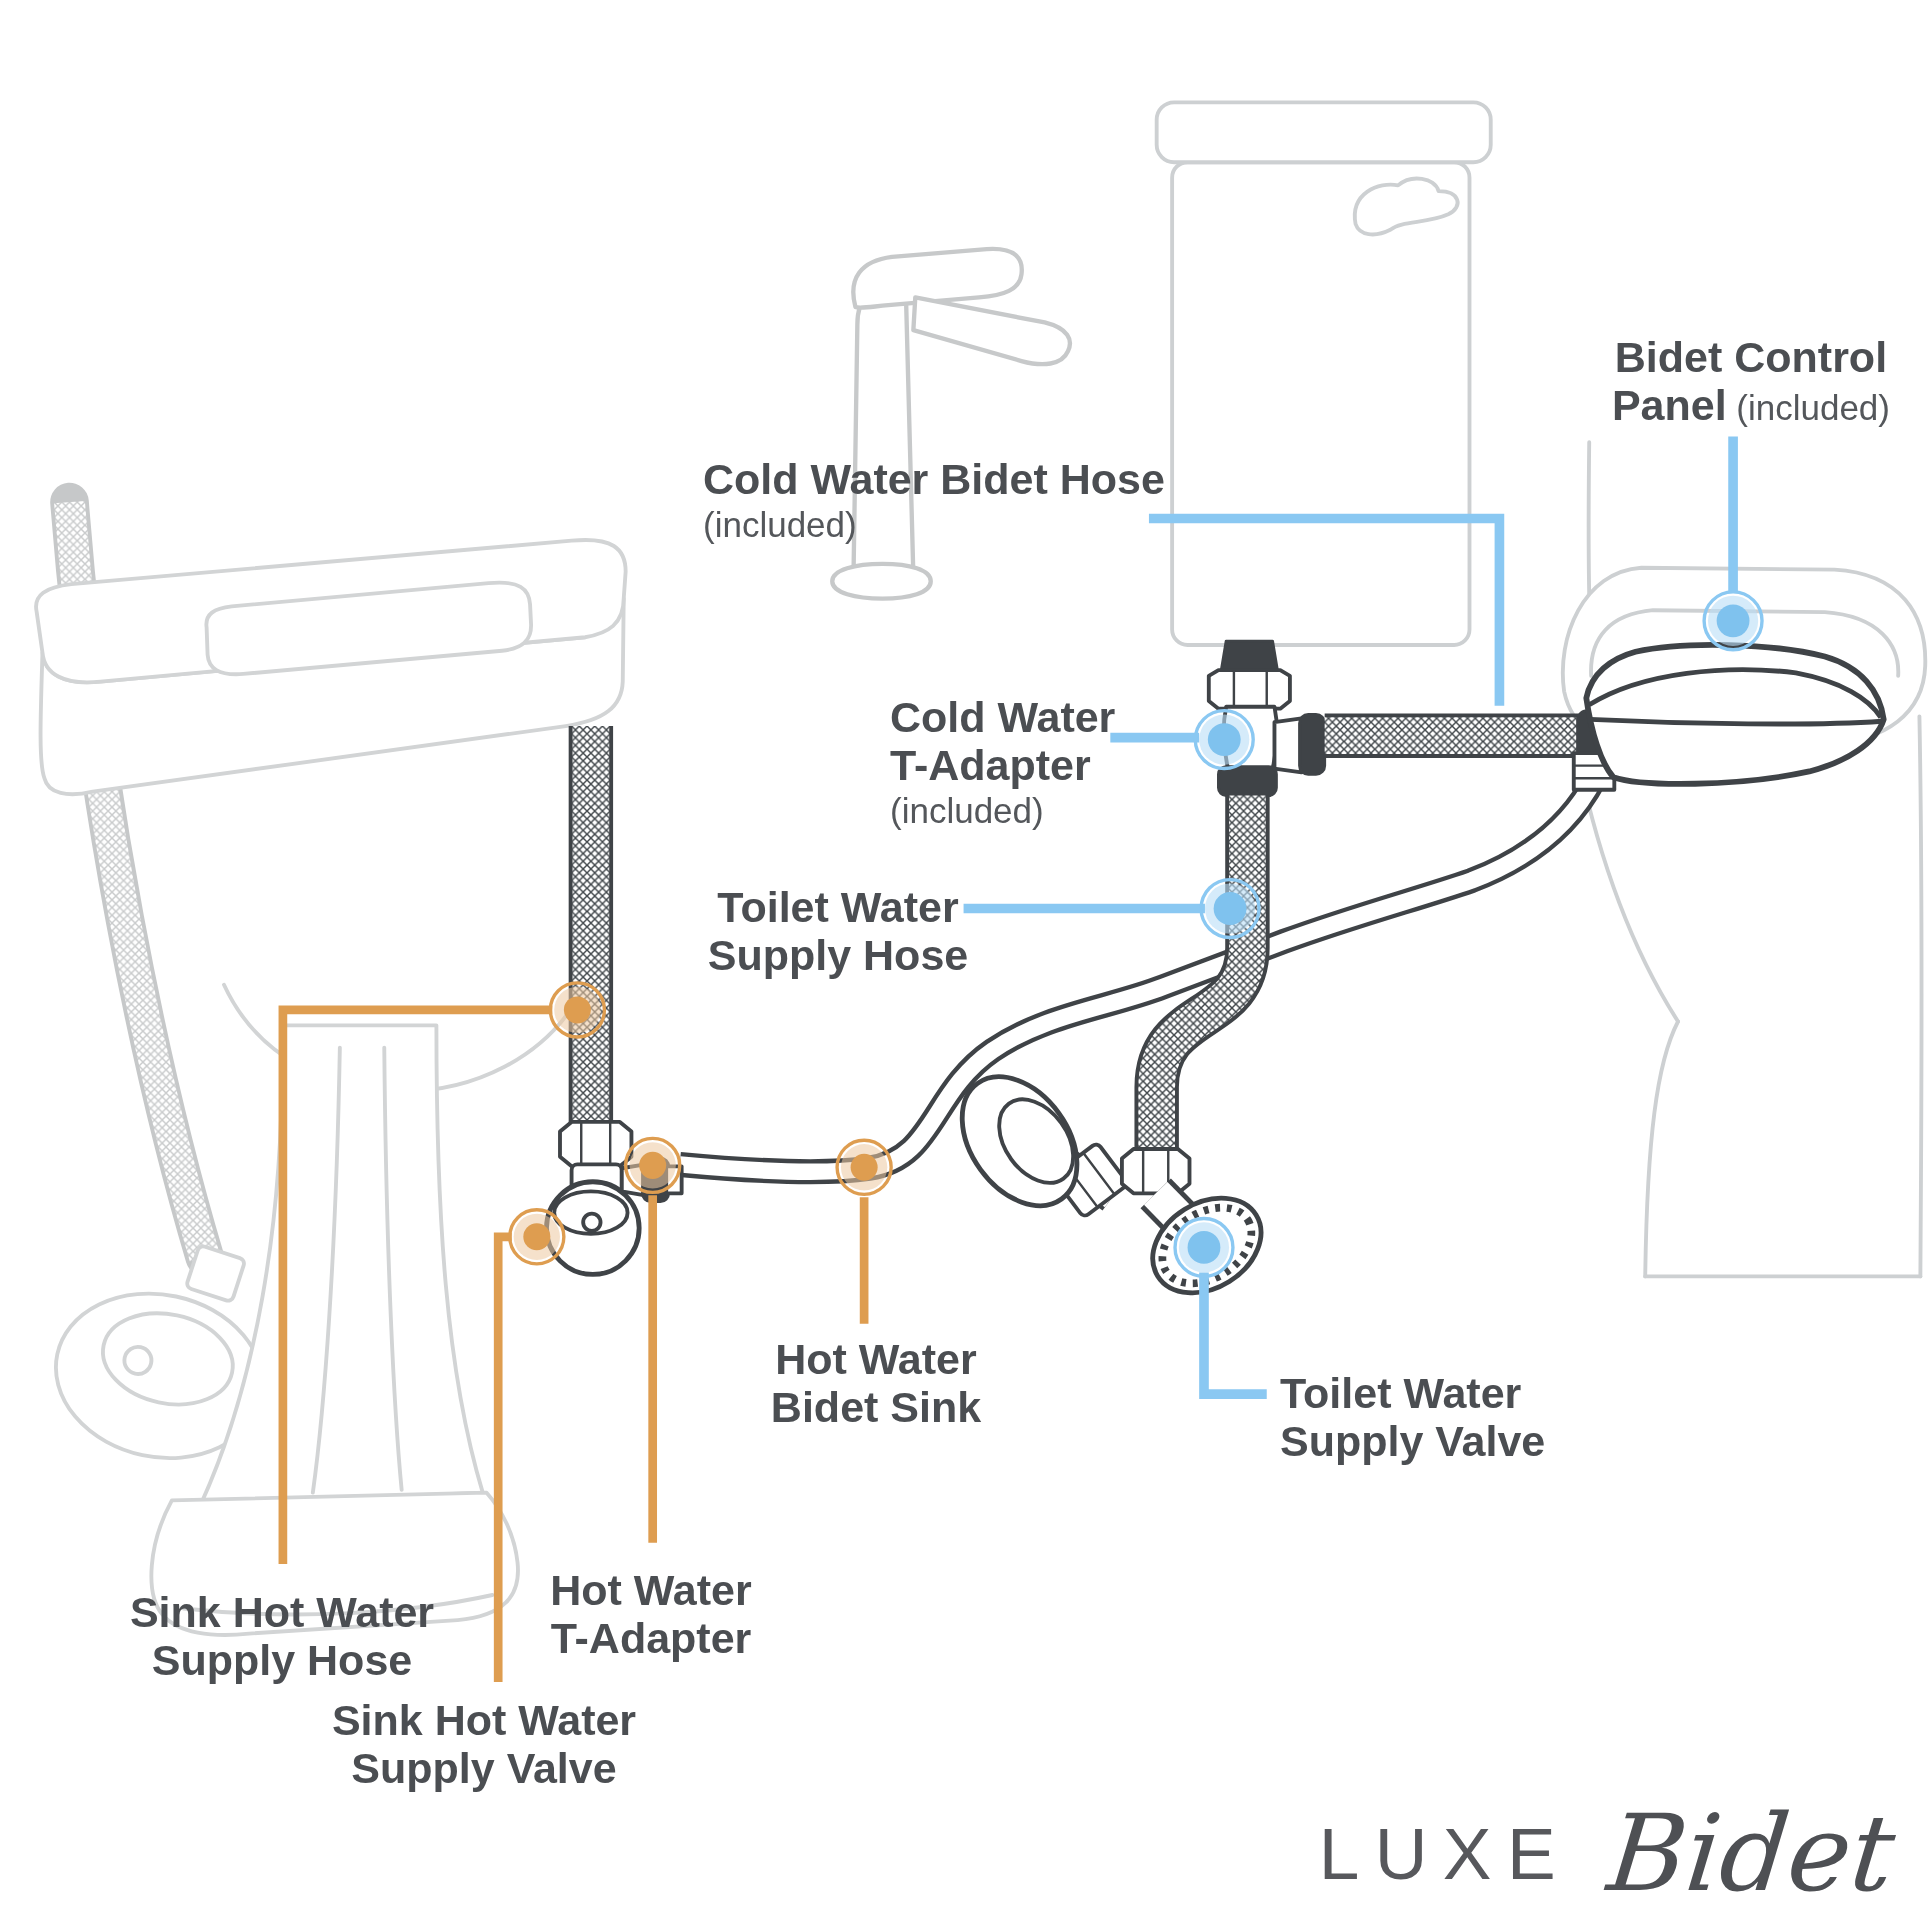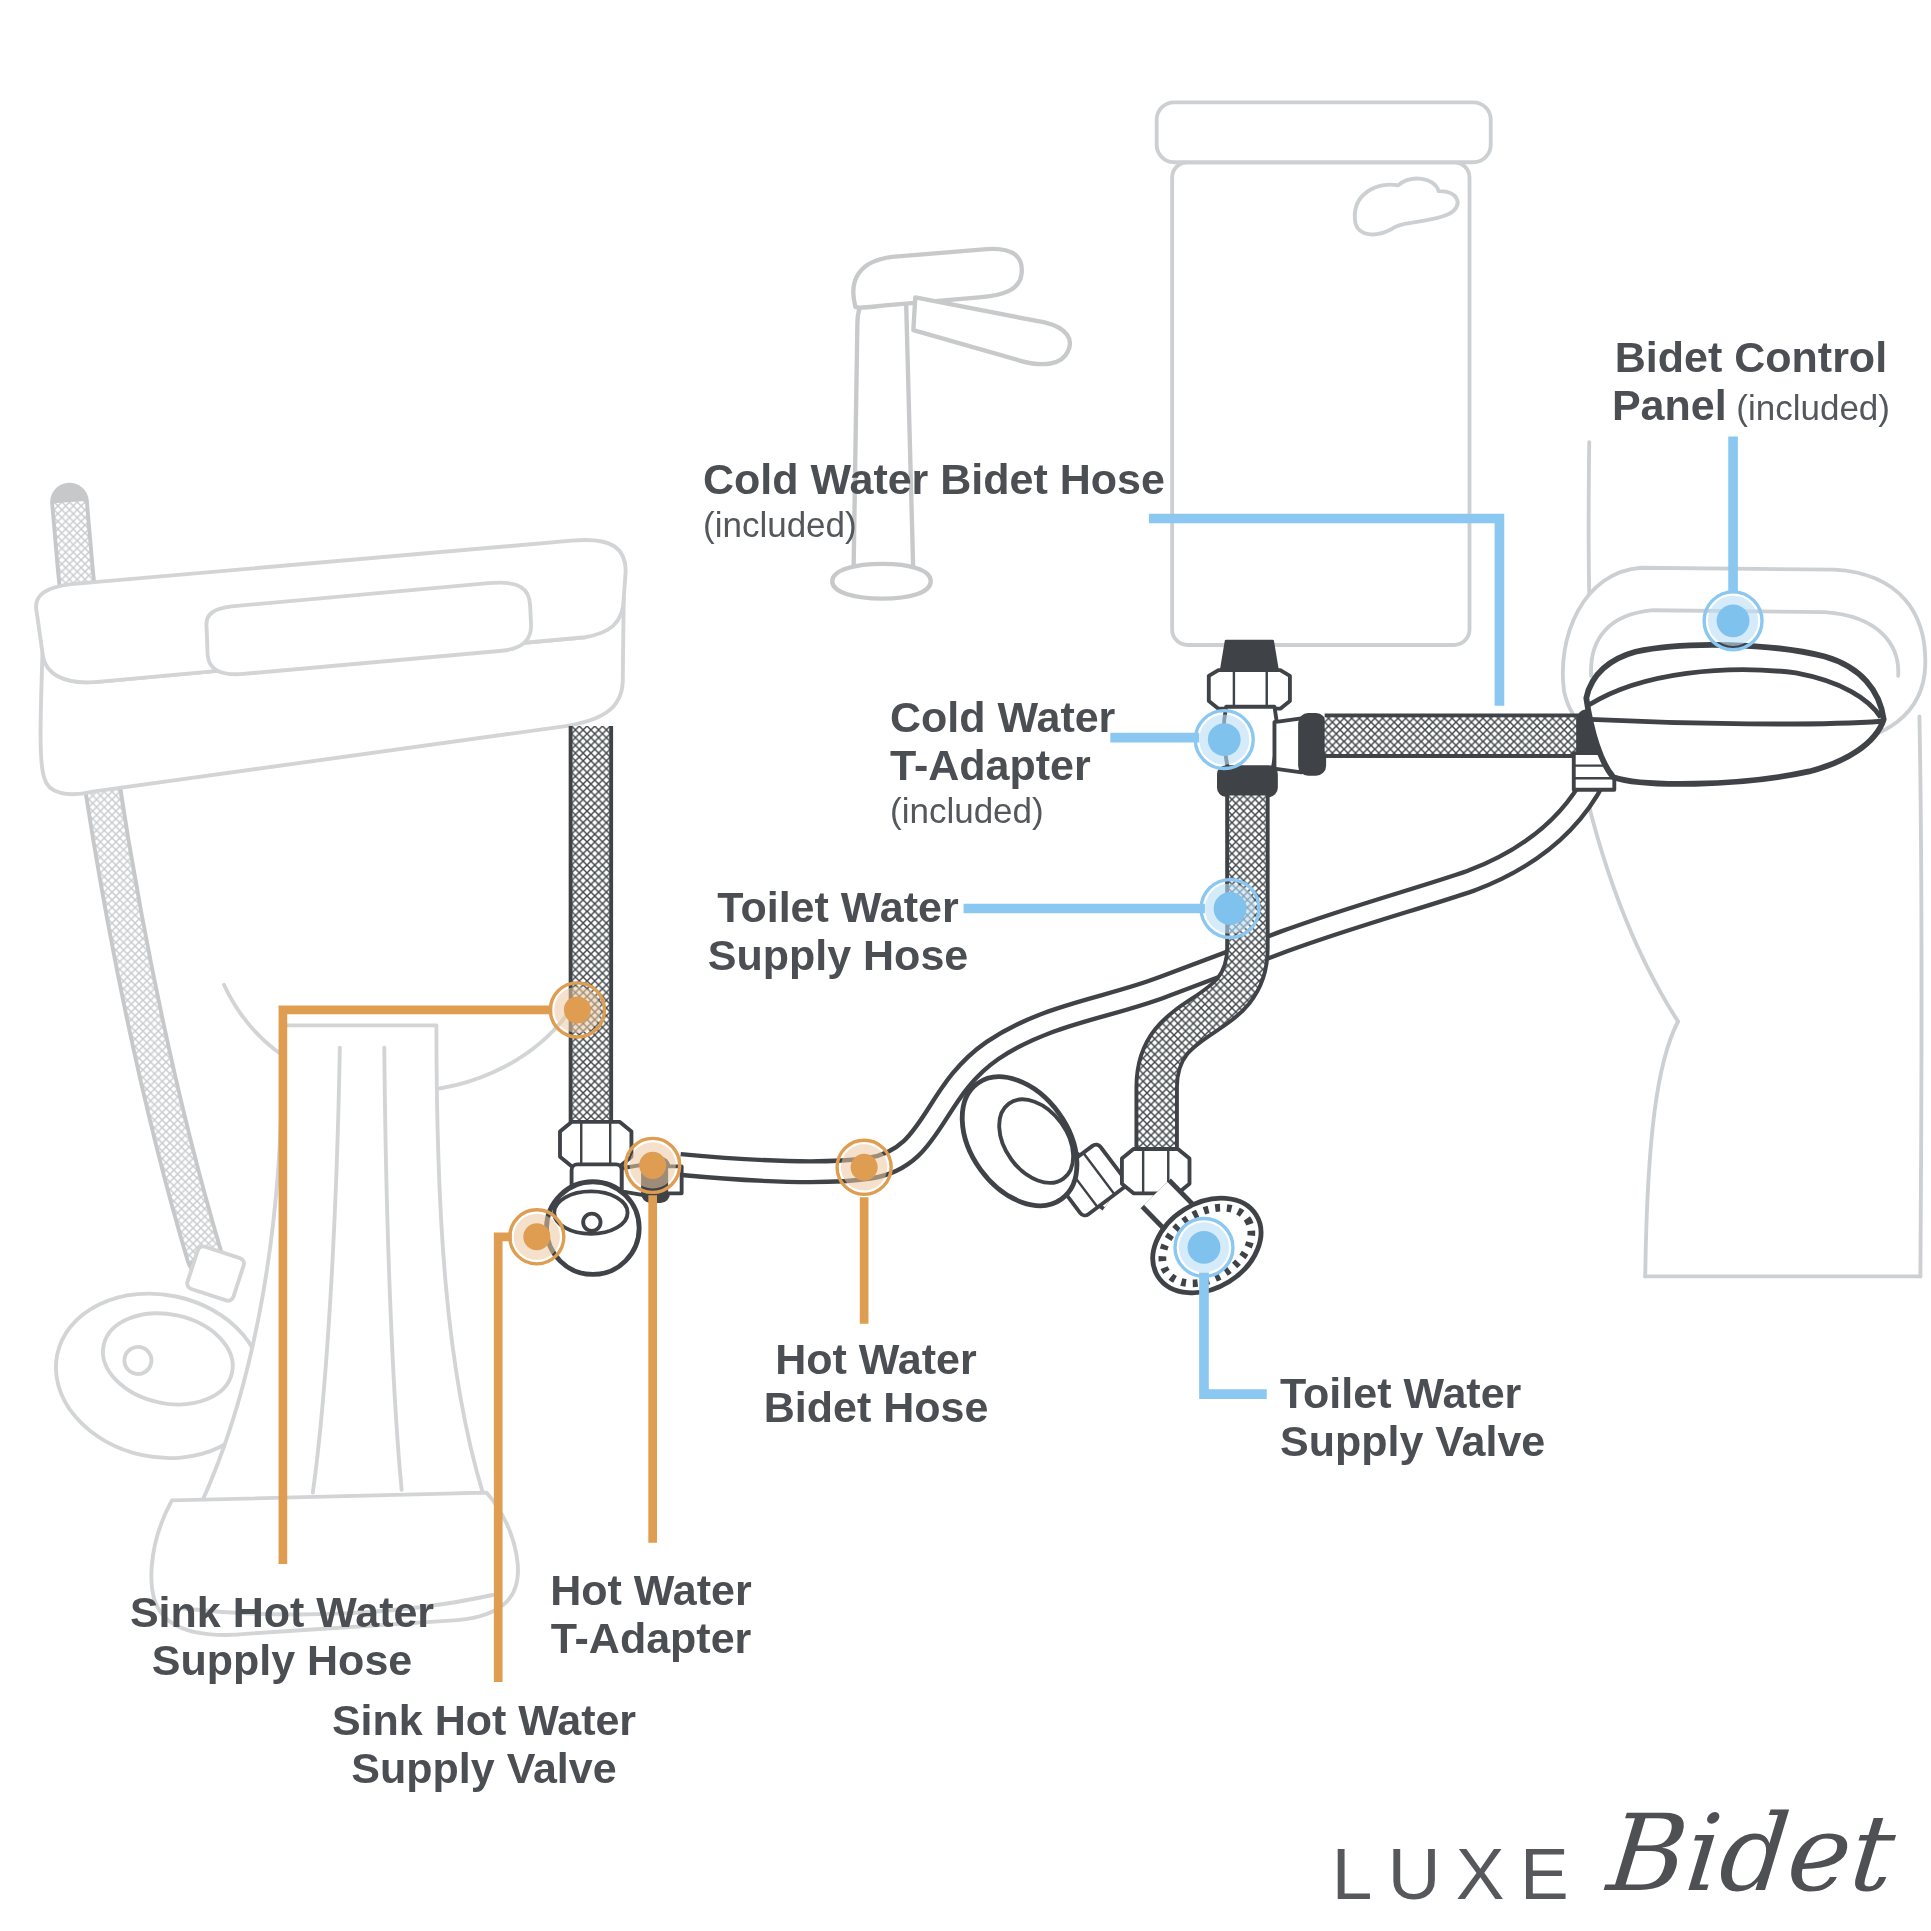--- a/index.html
+++ b/index.html
@@ -5,21 +5,21 @@
   html,body{margin:0;padding:0;background:#fff;}
   #stage{position:relative;width:1931px;height:1931px;background:#ffffff;overflow:hidden;
          font-family:"Liberation Sans",sans-serif;}
   #art{position:absolute;left:0;top:0;width:1931px;height:1931px;}
   .lbl{position:absolute;font-weight:bold;font-size:43px;line-height:48px;color:#4b4e52;
        white-space:nowrap;}
   .lbl .note{display:block;font-weight:normal;font-size:35px;line-height:44px;color:#54575b;}
   .lbl .note-inline{font-weight:normal;font-size:35px;color:#54575b;margin-left:9.7px;}
   .center{transform:translateX(-50%);text-align:center;}
   .right{text-align:right;}
-  #logo{position:absolute;right:37px;top:1792px;display:flex;align-items:flex-end;gap:25px;}
+  #logo{position:absolute;right:37px;top:1792px;display:flex;align-items:center;gap:38px;}
   #logo .brand{font-family:"Liberation Sans",sans-serif;font-size:73px;font-weight:normal;
                letter-spacing:15.4px;color:#57585c;}
   #logo .script{font-family:"DejaVu Serif",serif;font-style:italic;font-size:106px;
                 color:#4e5054;transform:skewX(-6deg);}
 </style>
 </head>
 <body>
 
 <div id="stage">
 
@@ -241,21 +241,21 @@
   <span>Supply Hose</span>
 </div>
 
 <div class="lbl" style="left:1280px;top:1369px;">
   <span>Toilet Water</span><br>
   <span>Supply Valve</span>
 </div>
 
 <div class="lbl center" style="left:876px;top:1335px;">
   <span>Hot Water</span><br>
-  <span>Bidet Hose</span>
+  <span>Bidet Sink</span>
 </div>
 
 <div class="lbl center" style="left:651px;top:1566px;">
   <span>Hot Water</span><br>
   <span>T-Adapter</span>
 </div>
 
 <div class="lbl center" style="left:282px;top:1588px;">
   <span>Sink Hot Water</span><br>
   <span>Supply Hose</span>

